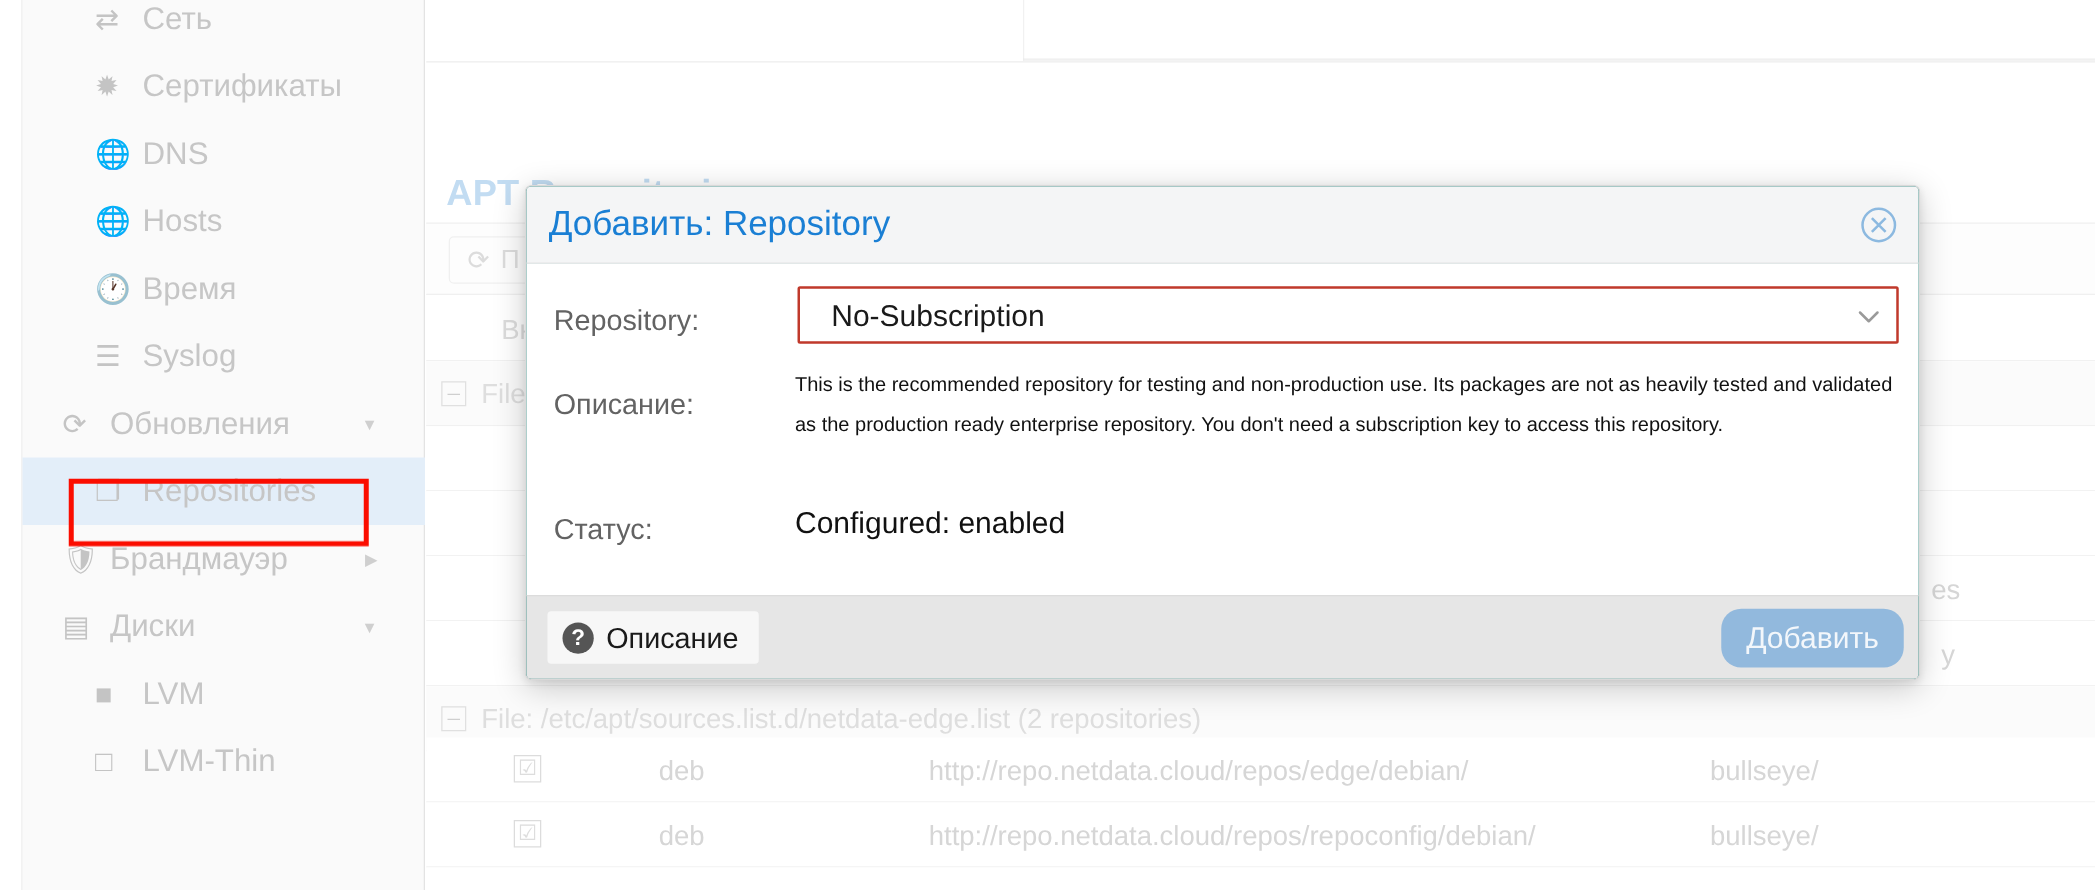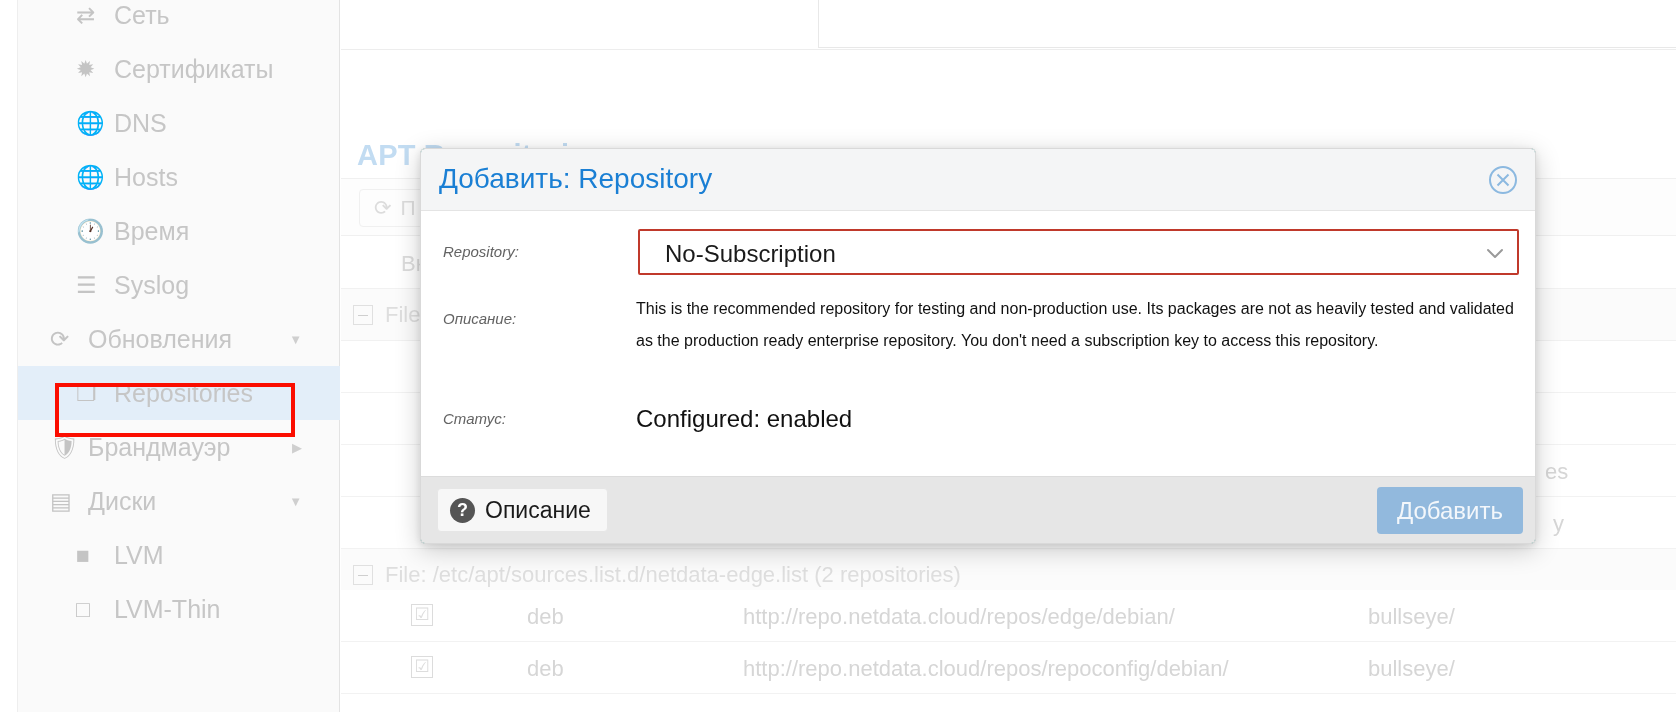--- a/index.html
+++ b/index.html
@@ -227,23 +227,22 @@
     width: 30px; height: 30px;
   }
   #dlg-body {
     position: relative;
     height: 265px;
     background: #ffffff;
   }
   .field-label {
     position: absolute;
     color: #636363;
-    font-size: 15px;
-    white-space: nowrap;
-    font-style: italic;
+    font-size: 23px;
+    white-space: nowrap;
   }
   #lbl-repository { left: 22px; top: 32px; }
   #lbl-description { left: 22px; top: 99px; text-align: right; }
   #lbl-status { left: 22px; top: 199px; }
 
   #repo-select {
     position: absolute;
     left: 217px; top: 18px;
     width: 881px; height: 46px;
     border: 2px solid #c0392b;
@@ -309,21 +308,21 @@
     align-items: center;
     justify-content: center;
     line-height: 1;
   }
   #add-btn {
     position: absolute;
     right: 12px; top: 10px;
     width: 146px; height: 47px;
     background: #92b9dd;
     border: none;
-    border-radius: 4px;
+    border-radius: 16px;
     color: #f3f7fb;
     font-size: 24px;
     font-family: "Liberation Sans", sans-serif;
     display: flex;
     align-items: center;
     justify-content: center;
   }
 </style>
 </head>
 <body>

